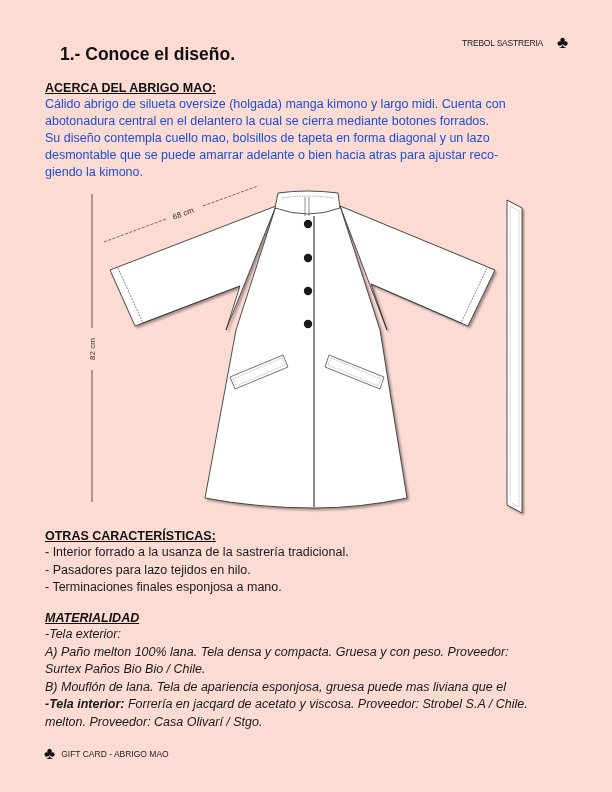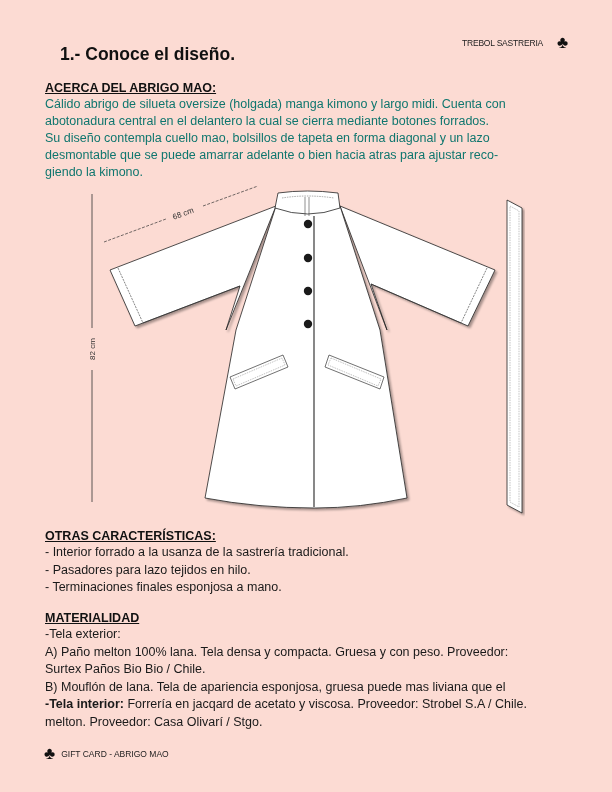--- a/index.html
+++ b/index.html
@@ -17,26 +17,26 @@
   }
   .club { font-size: 17px; line-height: 1; color: #111; }
   .page-title {
     position: absolute; left: 60px; top: 44px;
     font-size: 17.5px; font-weight: bold; margin: 0; color: #111;
   }
   .section-h {
     font-weight: bold; text-decoration: underline; font-size: 12.5px;
     margin: 0; line-height: 16px; color: #111;
   }
-  .para { font-size: 12.5px; line-height: 17px; margin: 0; color: #0f766e; }
+  .para { font-size: 12.5px; line-height: 17px; margin: 0; color: #1d4ed8; }
   #about { position: absolute; left: 45px; top: 80px; width: 530px; }
   #other { position: absolute; left: 45px; top: 528px; width: 530px; }
   #other ul, #materials ul { list-style: none; margin: 0; padding: 0; }
   #other li { font-size: 12.5px; line-height: 17.5px; }
-  #materials { position: absolute; left: 45px; top: 610px; width: 540px; }
+  #materials { position: absolute; left: 45px; top: 610px; width: 540px; font-style: italic; }
   #materials .line { font-size: 12.5px; line-height: 17.5px; }
   .lbl-bold { font-weight: bold; font-size: 12.5px; }
   .footer {
     position: absolute; left: 44px; bottom: 30px;
     display: flex; align-items: center; gap: 6px;
     font-size: 8.5px; color: #222;
   }
   .footer .club { font-size: 17px; }
   svg#coat { position: absolute; left: 0; top: 180px; }
   .dim-label { font-size: 8px; fill: #333; font-family: "Liberation Sans", sans-serif; }

